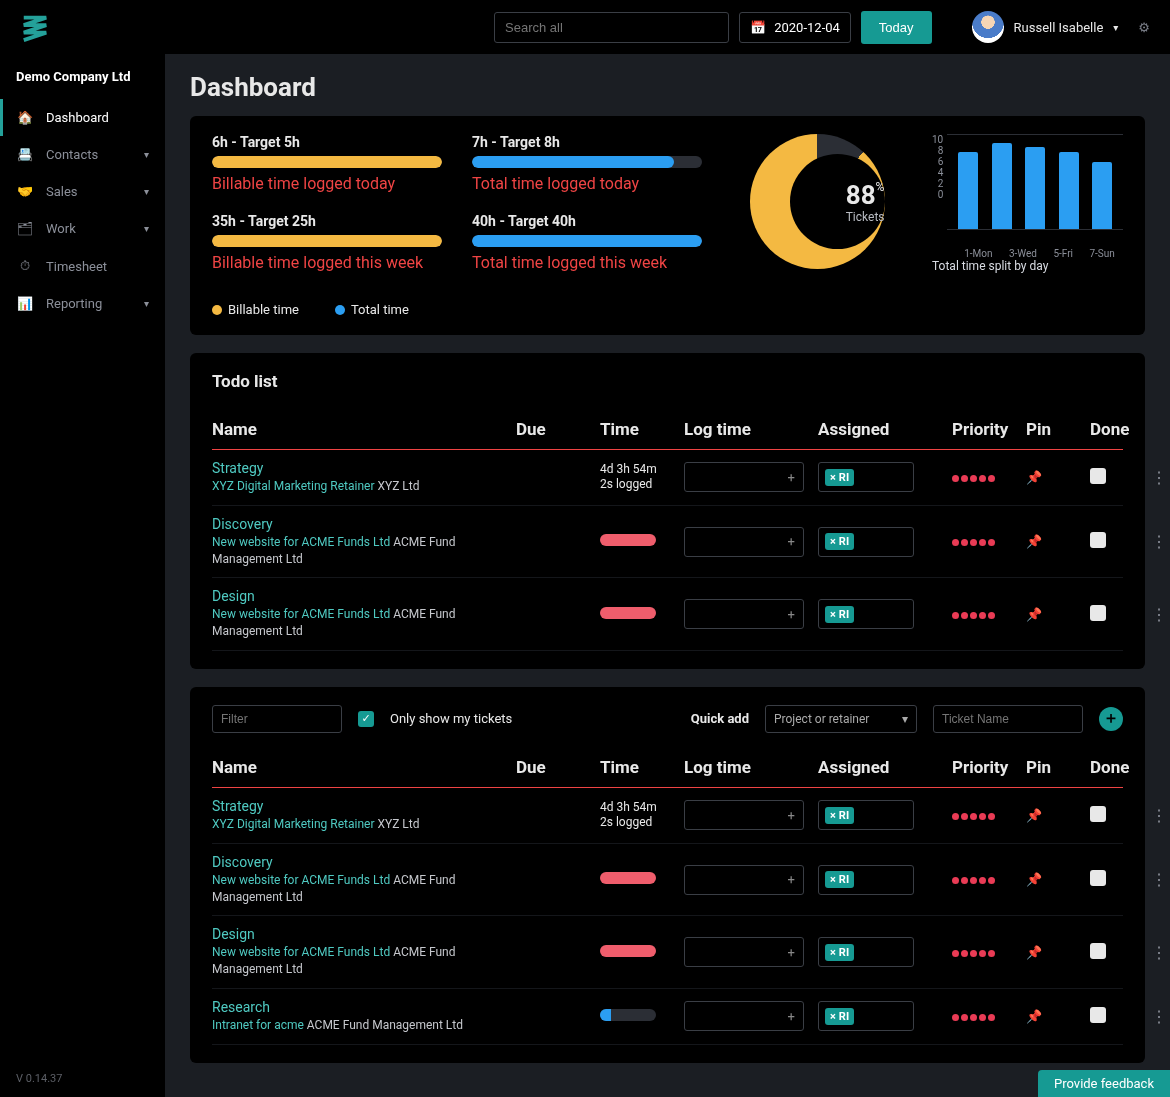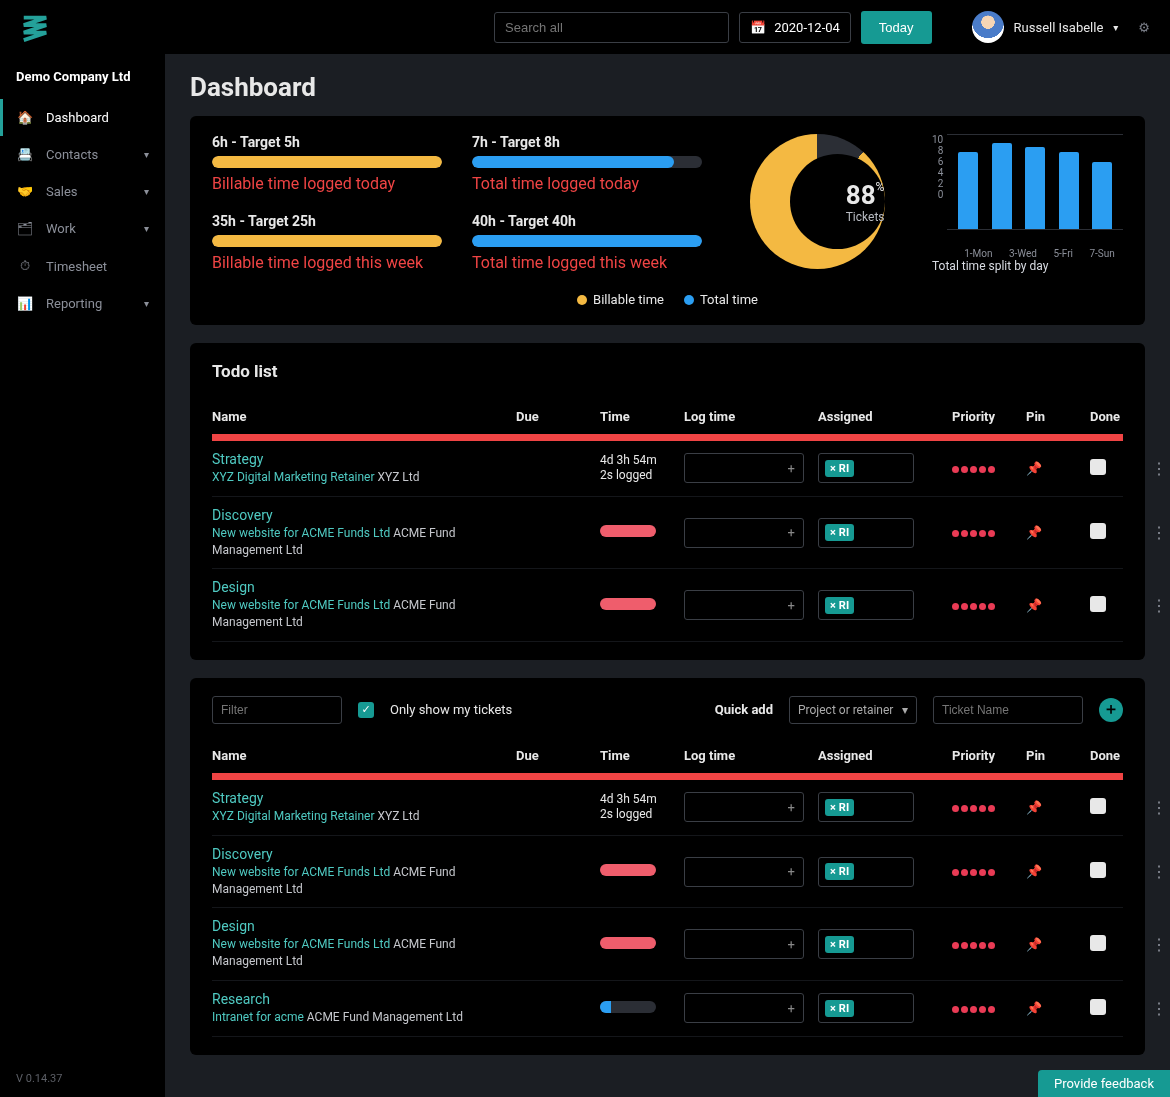--- a/index.html
+++ b/index.html
@@ -190,31 +190,31 @@
   border-radius: 2px 2px 0 0;
 }
 .chart-xlabels {
   display: flex;
   justify-content: space-around;
   font-size: 10px;
   color: #8b8f99;
   margin: 4px 0 0 24px;
 }
 .chart-caption { font-size: 12px; color: #d8dbe2; }
-.legend { margin-top: 0; display: flex; gap: 20px; font-size: 13px; justify-content: center; }
+.legend { margin-top: 10px; display: flex; gap: 36px; font-size: 13px; }
 .legend-item { display: flex; align-items: center; gap: 6px; }
 .legend-dot { width: 10px; height: 10px; border-radius: 50%; }
 .table-header, .table-row {
   display: grid;
   grid-template-columns: 300px 80px 80px 130px 130px 70px 60px 50px 30px;
   align-items: center;
   gap: 4px;
   padding: 10px 0;
 }
-.table-header { font-weight: bold; font-size: 13px; border-bottom: 7px solid #ef4444; }
+.table-header { font-weight: bold; font-size: 17px; border-bottom: 1px solid #ef4444; }
 .table-row { border-bottom: 1px solid #14161a; }
 .task-name { color: #4fc9c1; font-size: 14px; }
 .task-sub { font-size: 12px; color: #4fc9c1; margin-top: 2px; line-height: 1.4; }
 .task-sub .muted { color: #c5c7cc; }
 .time-chip {
   display: inline-block;
   height: 12px;
   width: 56px;
   border-radius: 7px;
   background: #2b2e35;
@@ -295,21 +295,21 @@
   background: #169a93;
   border-radius: 3px;
   color: #fff;
   display: inline-flex;
   align-items: center;
   justify-content: center;
   font-size: 11px;
 }
 .quickadd-label { font-weight: bold; }
 .select-box {
-  width: 128px;
+  width: 152px;
   background: #000;
   border: 1px solid #3a3e45;
   padding: 6px 8px;
   border-radius: 3px;
   font-size: 12px;
   color: #aaa;
   display: flex;
   justify-content: space-between;
 }
 .ticket-name-input {

